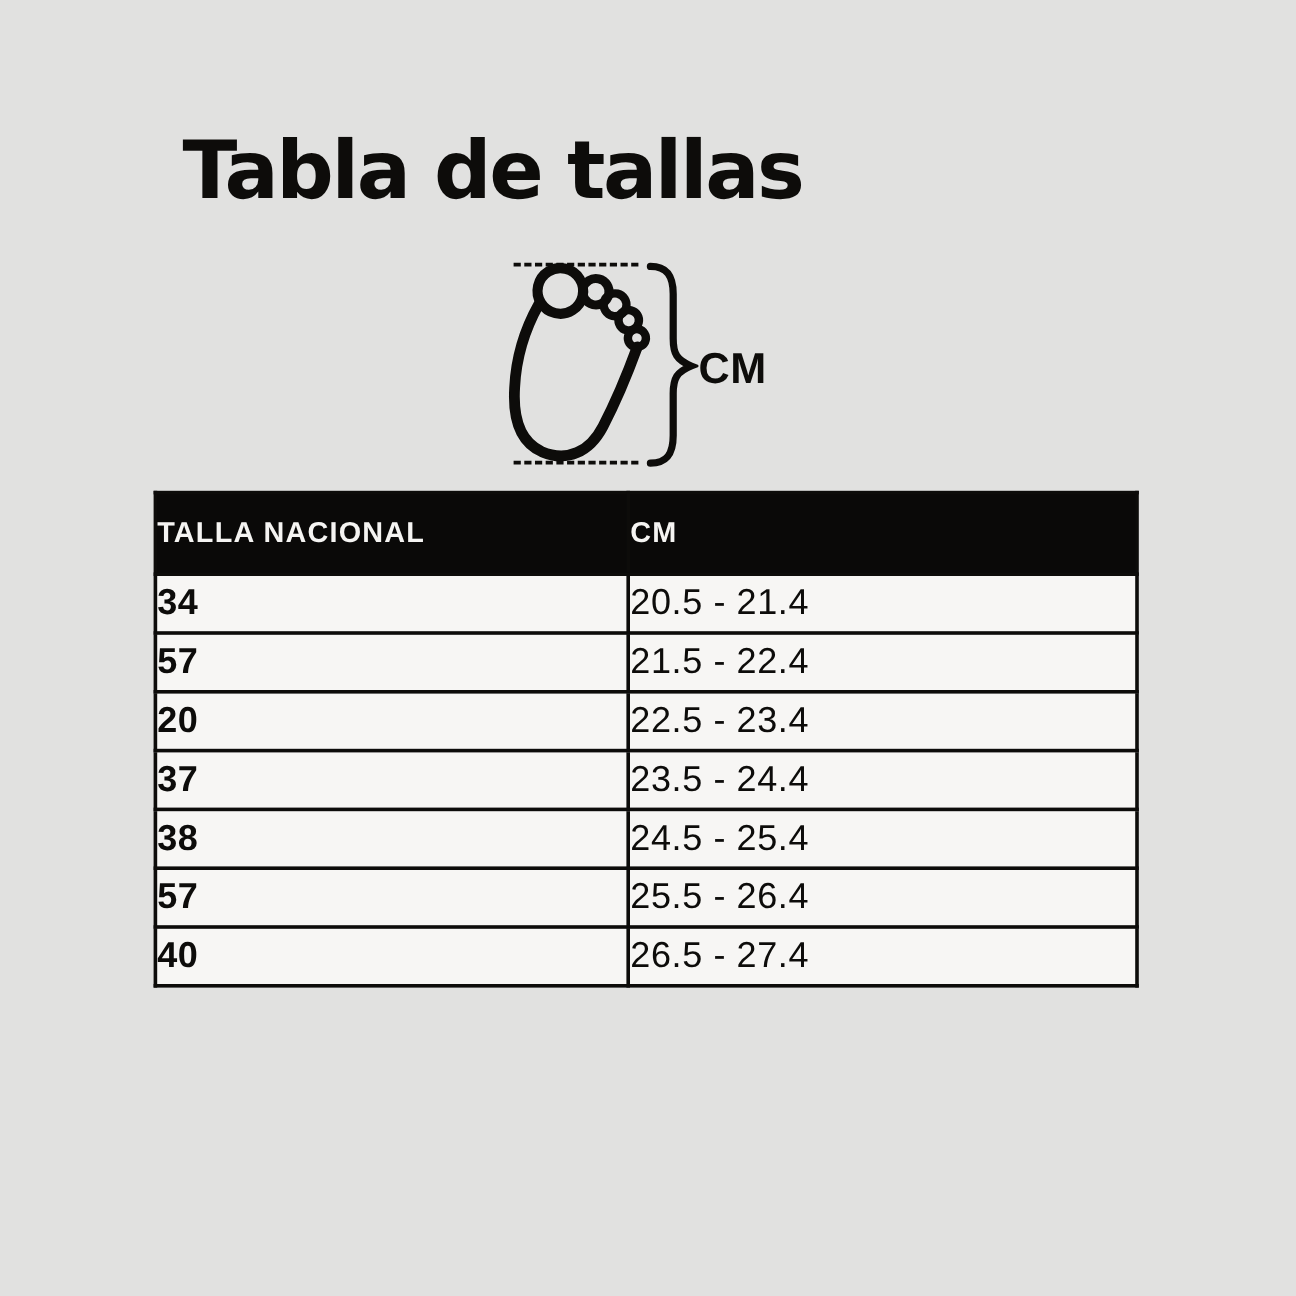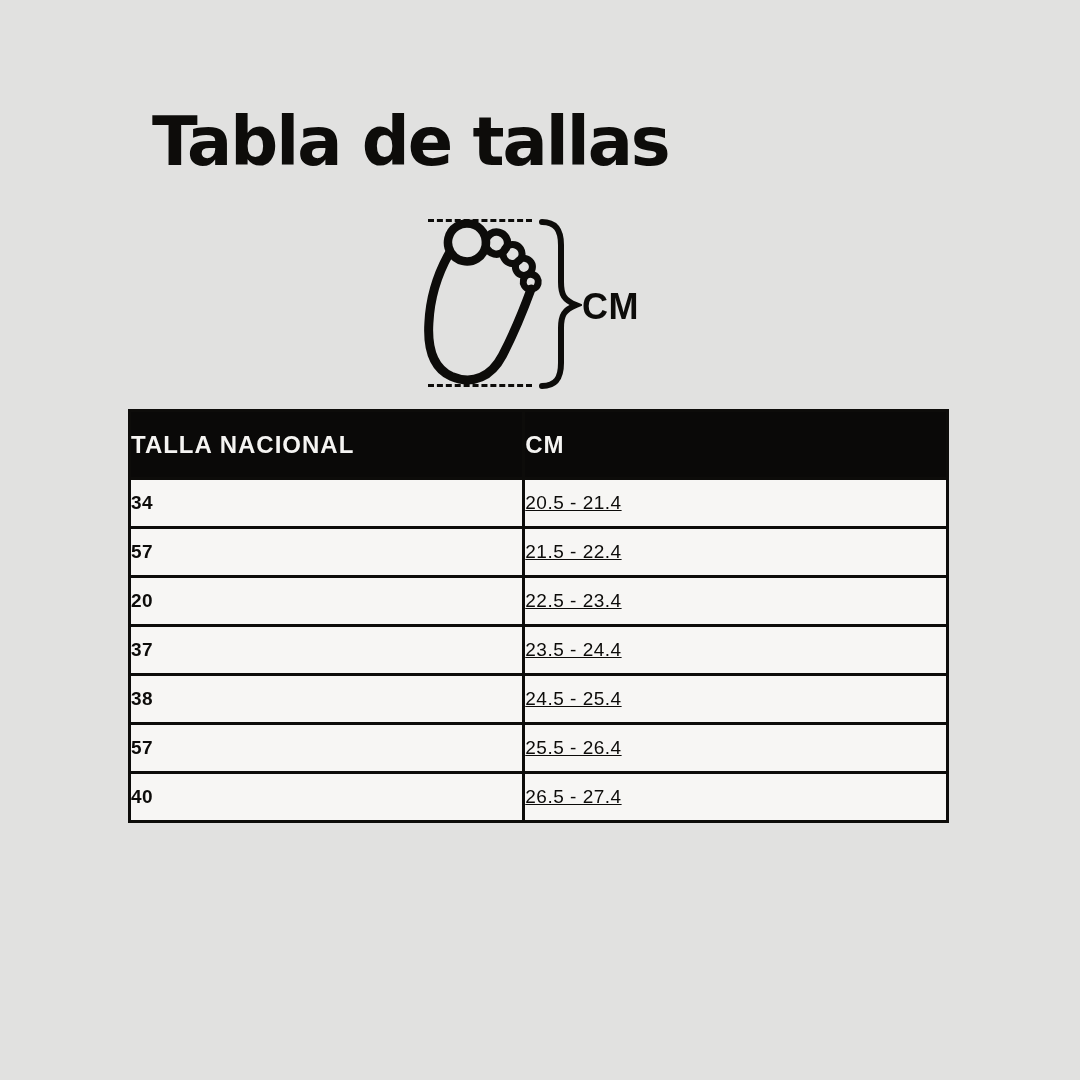--- a/index.html
+++ b/index.html
@@ -79,26 +79,26 @@
     background:var(--header-bg);
     color:var(--header-text);
     height:68px;
     font-size:24px;
     font-weight:bold;
     letter-spacing:1px;
   }
   .size-table td{
     background:var(--cell);
     height:49px;
-    font-size:19px;
+    font-size:30px;
   }
   .col-size{width:48.2%;}
   .col-cm{width:51.8%;}
   .size-table td.size-col{font-weight:bold;letter-spacing:0.5px;}
-  .size-table td.cm-col{font-weight:normal;letter-spacing:0.5px;text-decoration:underline;}
+  .size-table td.cm-col{font-weight:normal;letter-spacing:0.5px;}
 </style>
 </head>
 <body>
 
 <div class="canvas">
 
   <h1 class="page-title">Tabla de tallas</h1>
 
   <div class="measure">
     <div class="dash-line dash-top"></div>

